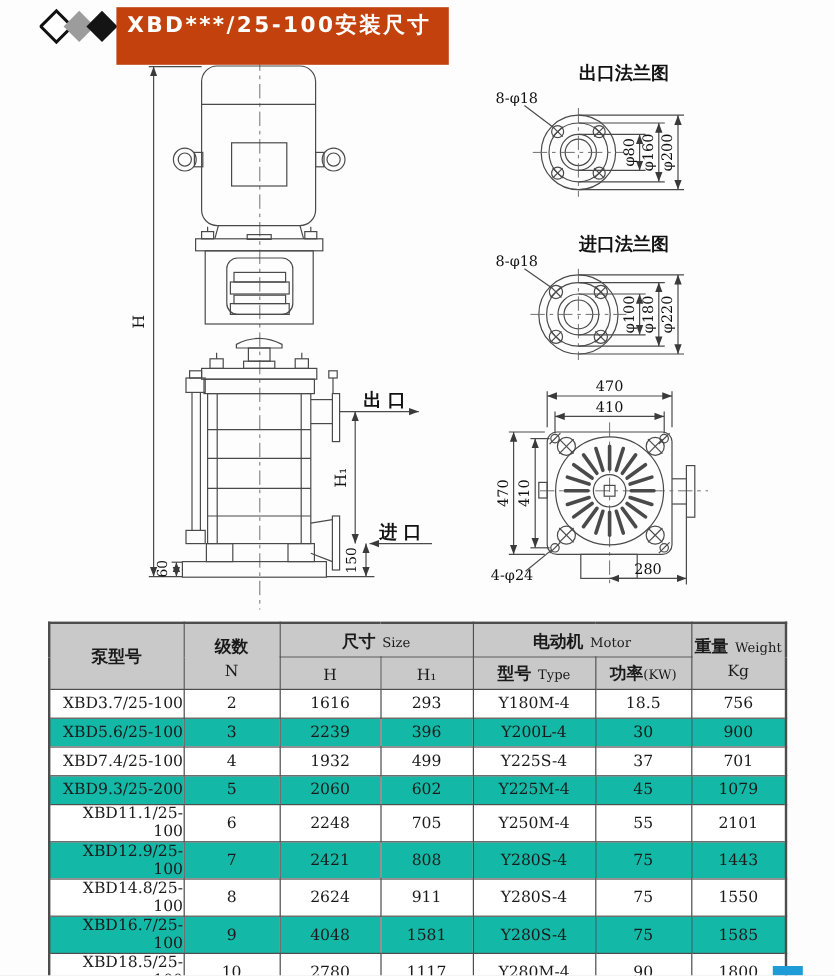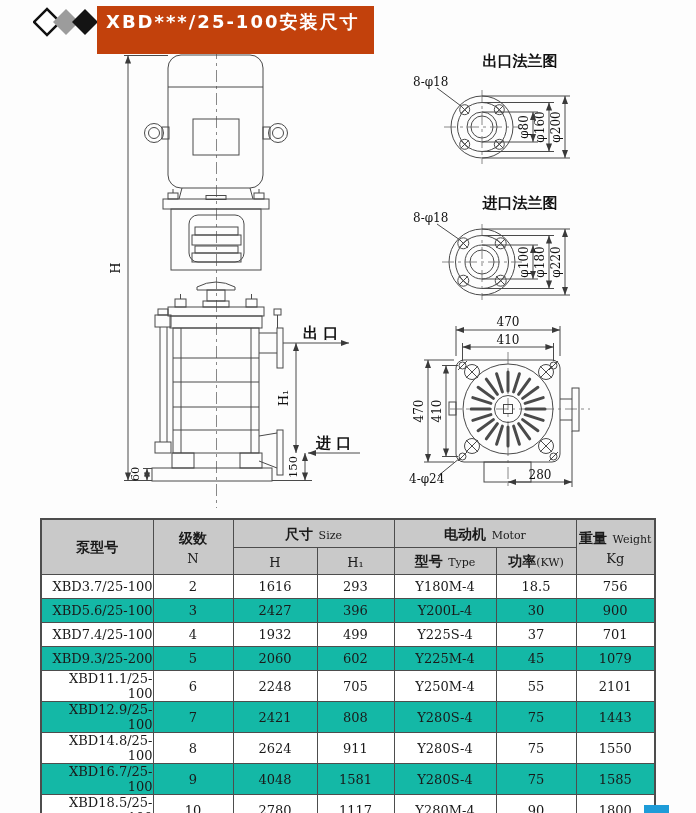--- a/index.html
+++ b/index.html
@@ -343,21 +343,21 @@
     <td>2</td>
     <td>1616</td>
     <td>293</td>
     <td>Y180M-4</td>
     <td>18.5</td>
     <td>756</td>
   </tr>
         <tr class="alt">
     <td class="model">XBD5.6/25-100</td>
     <td>3</td>
-    <td>2427</td>
+    <td>2239</td>
     <td>396</td>
     <td>Y200L-4</td>
     <td>30</td>
     <td>900</td>
   </tr>
         <tr>
     <td class="model">XBD7.4/25-100</td>
     <td>4</td>
     <td>1932</td>
     <td>499</td>

